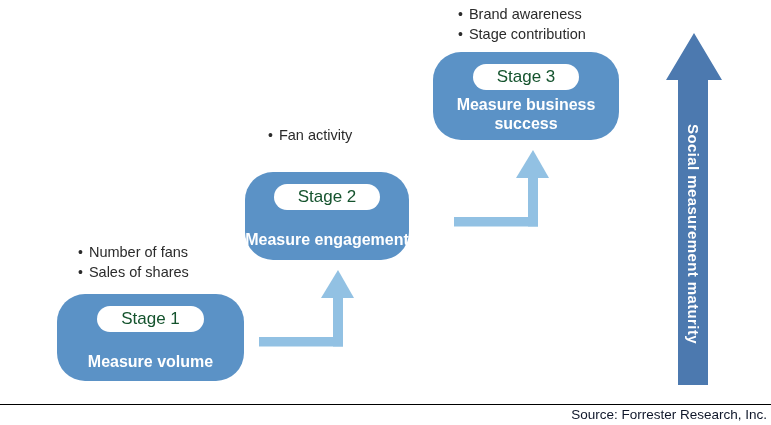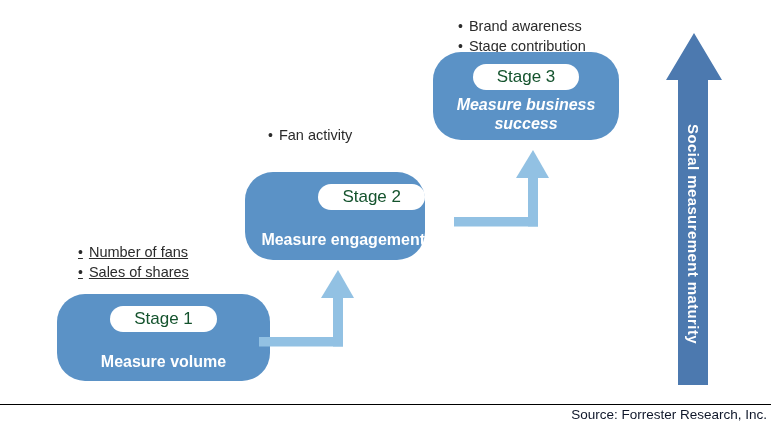--- a/index.html
+++ b/index.html
@@ -31,66 +31,66 @@
     letter-spacing:0.4px;white-space:nowrap;
   }
   .source-rule{position:absolute;left:0;top:404px;width:771px;height:1px;background:#000000;}
   .source-text{position:absolute;right:4px;top:407px;font-size:13.5px;color:#0f172a;}
 </style>
 </head>
 <body>
 
 <div class="canvas">
 
-  <div class="bullet-list" style="left:78px;top:242px;text-decoration:underline;">
+  <div class="bullet-list" style="left:78px;top:242px;">
     <div class="bullet-item">
         <span>Number of fans</span>
       </div>
     <div class="bullet-item">
         <span>Sales of shares</span>
       </div>
   </div>
-  <div class="stage-box" style="left:57px;top:294px;width:213px;height:87px;">
+  <div class="stage-box" style="left:57px;top:294px;width:187px;height:87px;">
     <div class="stage-pill">Stage 1</div>
     <div class="stage-label">Measure volume</div>
   </div>
 
   <svg class="step-arrow" style="left:255px;top:268px;" viewBox="0 0 100 85" aria-hidden="true">
     <rect x="4" y="69" width="84" height="9.5" fill="#92c1e3"></rect>
     <rect x="78" y="27" width="10" height="51.5" fill="#92c1e3"></rect>
     <polygon points="83,2 66,30 99,30" fill="#92c1e3"></polygon>
   </svg>
 
   <div class="bullet-list" style="left:268px;top:125px;">
     <div class="bullet-item">
         <span>Fan activity</span>
       </div>
   </div>
-  <div class="stage-box" style="left:245px;top:172px;width:180px;height:88px;align-items:flex-end;">
+  <div class="stage-box" style="left:245px;top:172px;width:164px;height:88px;">
     <div class="stage-pill">Stage 2</div>
     <div class="stage-label" style="max-width:175px;">Measure engagement</div>
   </div>
 
   <svg class="step-arrow" style="left:450px;top:148px;" viewBox="0 0 100 85" aria-hidden="true">
     <rect x="4" y="69" width="84" height="9.5" fill="#92c1e3"></rect>
     <rect x="78" y="27" width="10" height="51.5" fill="#92c1e3"></rect>
     <polygon points="83,2 66,30 99,30" fill="#92c1e3"></polygon>
   </svg>
 
-  <div class="bullet-list" style="left:458px;top:16px;">
+  <div class="bullet-list" style="left:458px;top:4px;">
     <div class="bullet-item">
         <span>Brand awareness</span>
       </div>
     <div class="bullet-item">
         <span>Stage contribution</span>
       </div>
   </div>
   <div class="stage-box" style="left:433px;top:52px;width:186px;height:88px;">
     <div class="stage-pill">Stage 3</div>
-    <div class="stage-label" style="margin-top:5px;font-style:italic;">Measure business success</div>
+    <div class="stage-label" style="margin-top:5px;">Measure business success</div>
   </div>
 
   <div class="maturity-arrow">
     <svg width="66" height="358" viewBox="0 0 66 358" aria-hidden="true">
       <polygon points="34,3 62,50 48,50 48,355 18,355 18,50 6,50" fill="#4c79af"></polygon>
     </svg>
     <div class="maturity-label">Social measurement maturity</div>
   </div>
 
   <div class="source-rule"></div>

